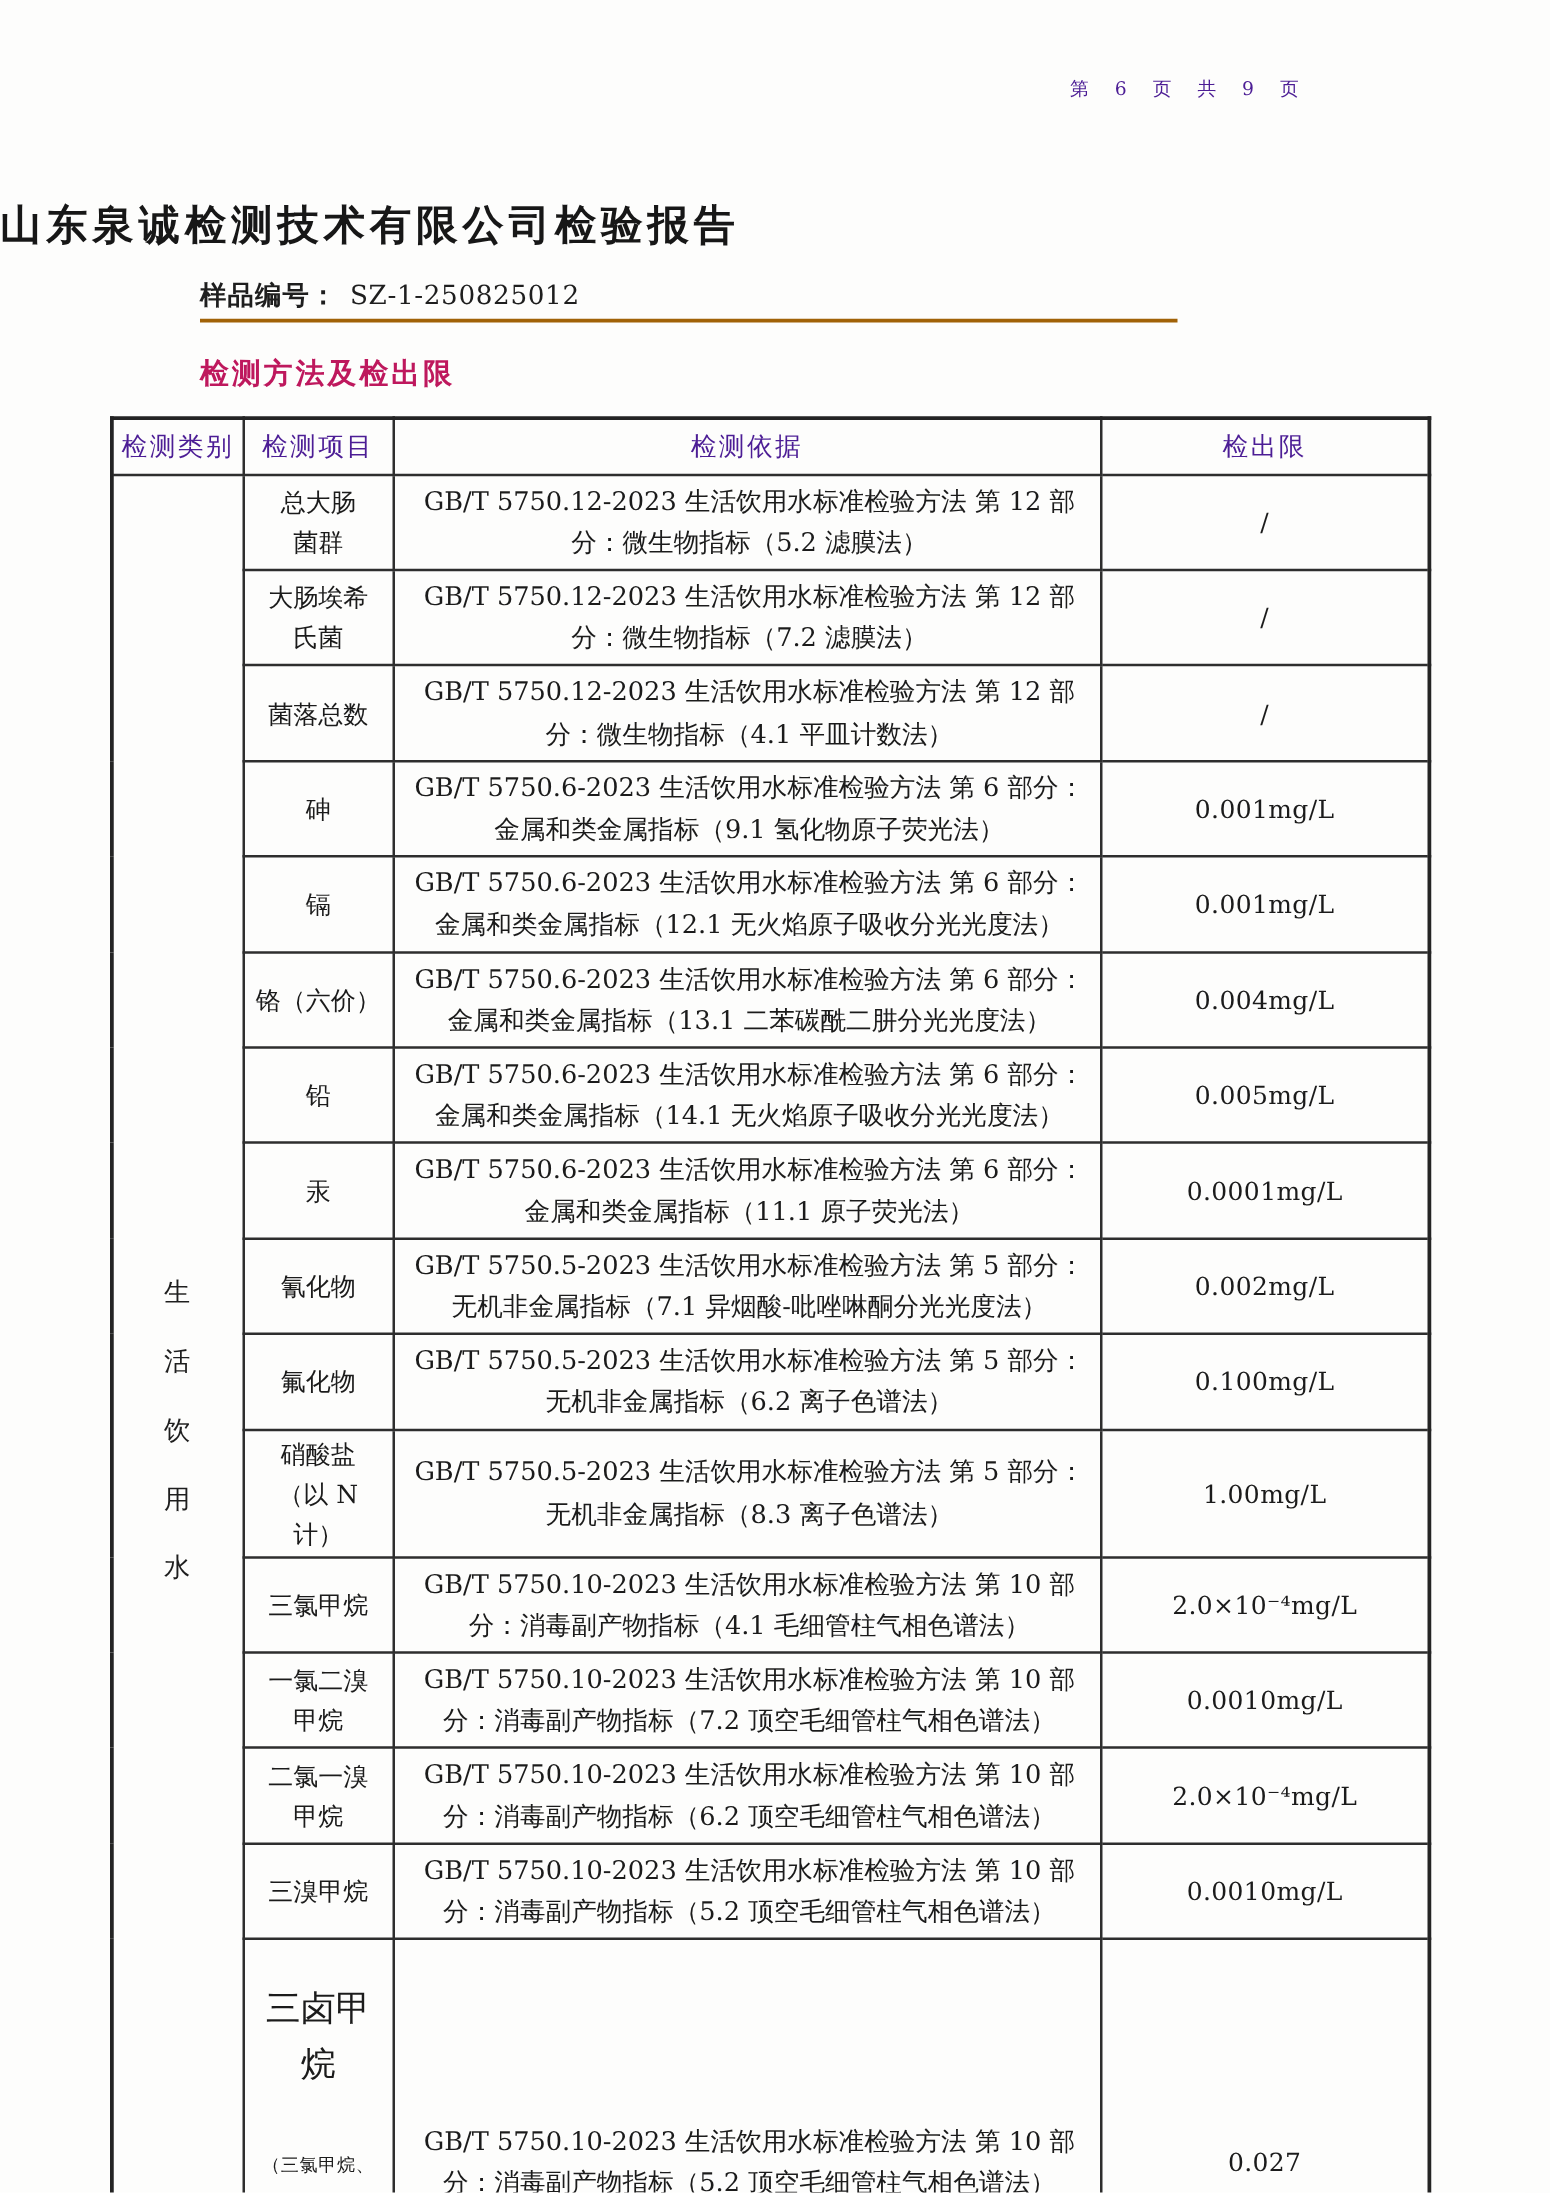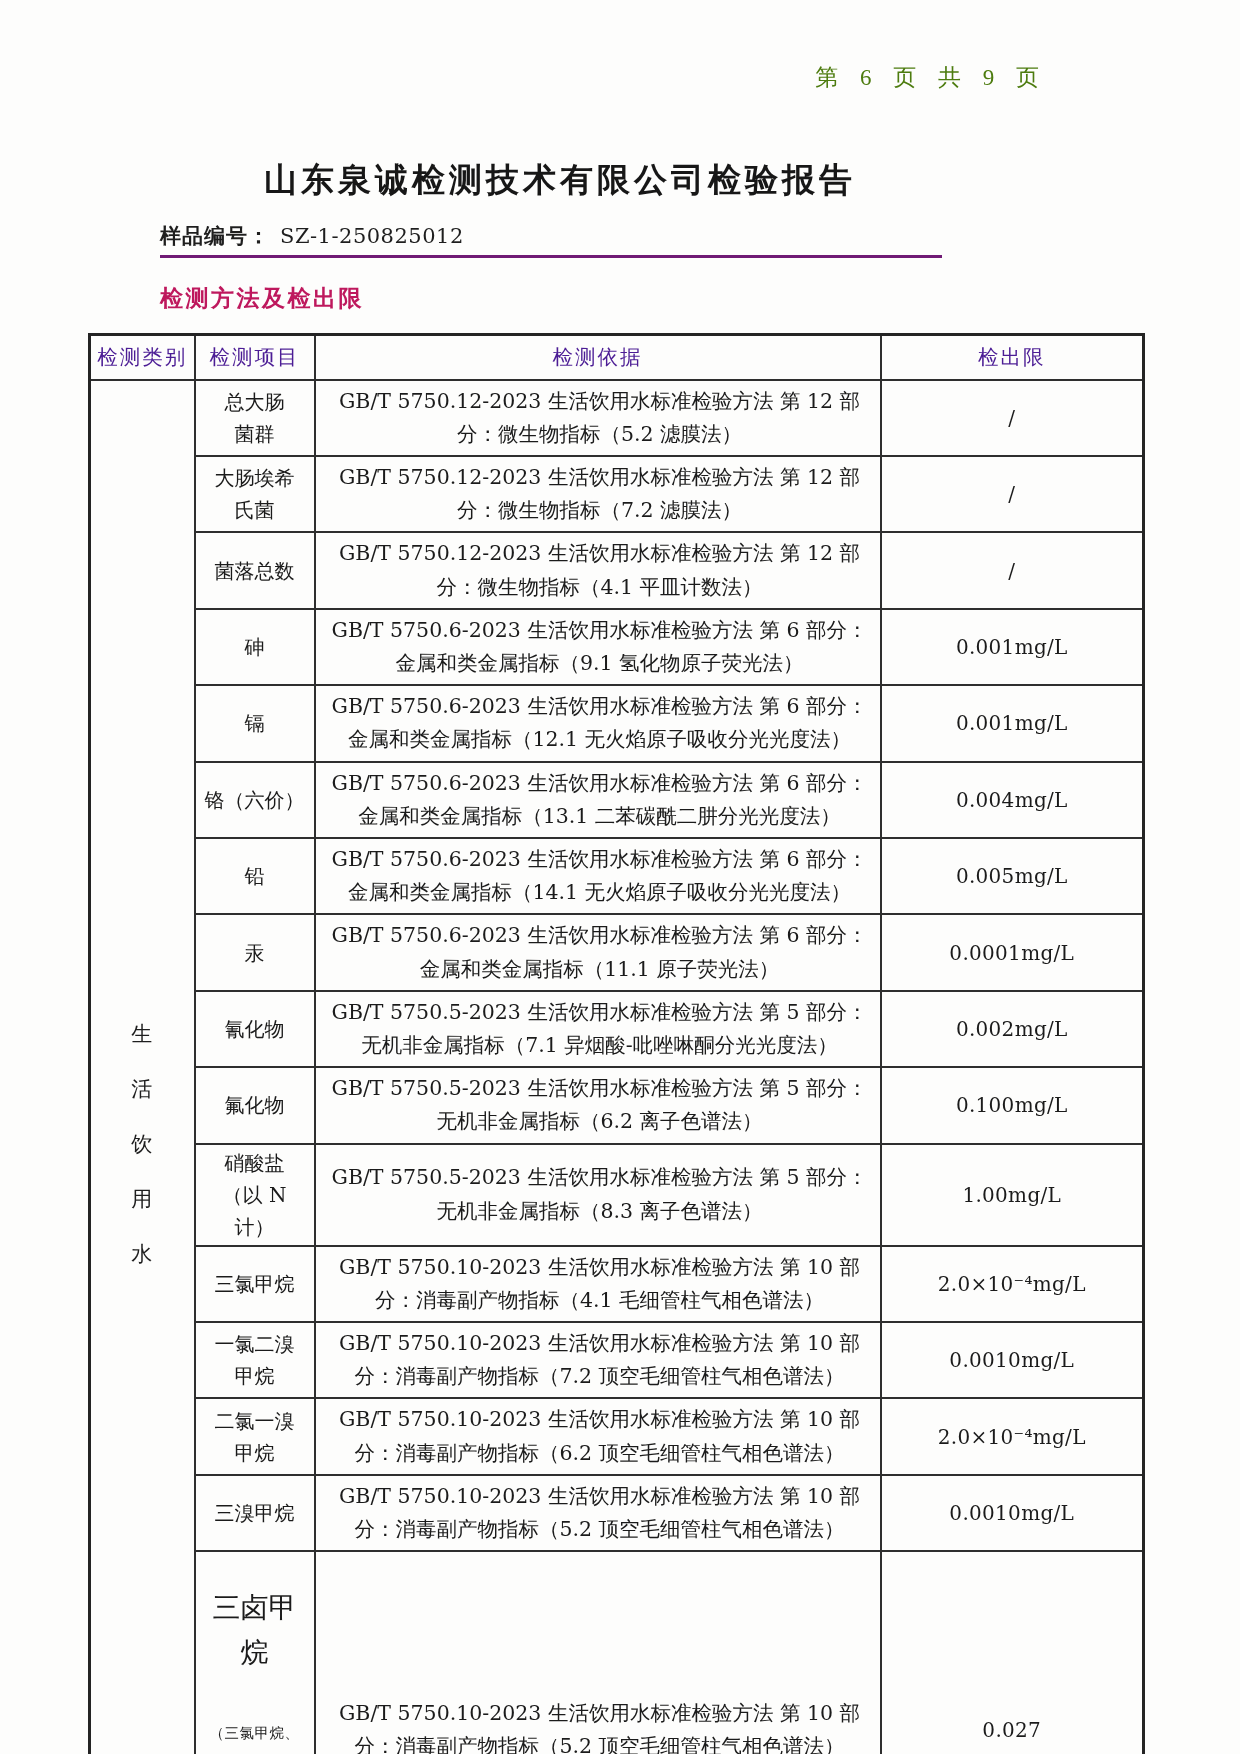--- a/index.html
+++ b/index.html
@@ -8,43 +8,42 @@
     height: 1754px;
     position: relative;
     font-family: "DejaVu Serif", "Liberation Serif", serif;
     color: #1e1e1e;
     background: #fdfdfc;
   }
   .page-number {
     position: absolute;
     top: 62px;
     right: 198px;
-    font-size: 23px;
+    font-size: 15px;
     letter-spacing: 3px;
     word-spacing: 10px;
-    color: #4d7c0f;
-    font-family: Liberation Serif, serif;
+    color: #4c1d95;
   }
   .report-title {
     position: absolute;
     top: 158px;
     left: 0;
     width: 1120px;
-    text-align: center;
+    text-align: left;
     font-size: 33px;
     font-weight: 700;
     letter-spacing: 4px;
     color: #171717;
   }
   .sample-line {
     position: absolute;
     top: 222px;
     left: 160px;
     width: 782px;
-    border-bottom: 3px solid #701a75;
+    border-bottom: 3px solid #a16207;
     padding-bottom: 5px;
     font-size: 21px;
     white-space: nowrap;
   }
   .sample-line .label { font-weight: 600; letter-spacing: 1px; }
   .sample-line .value { margin-left: 10px; letter-spacing: 0.5px; }
   .section-title {
     position: absolute;
     top: 283px;
     left: 160px;

